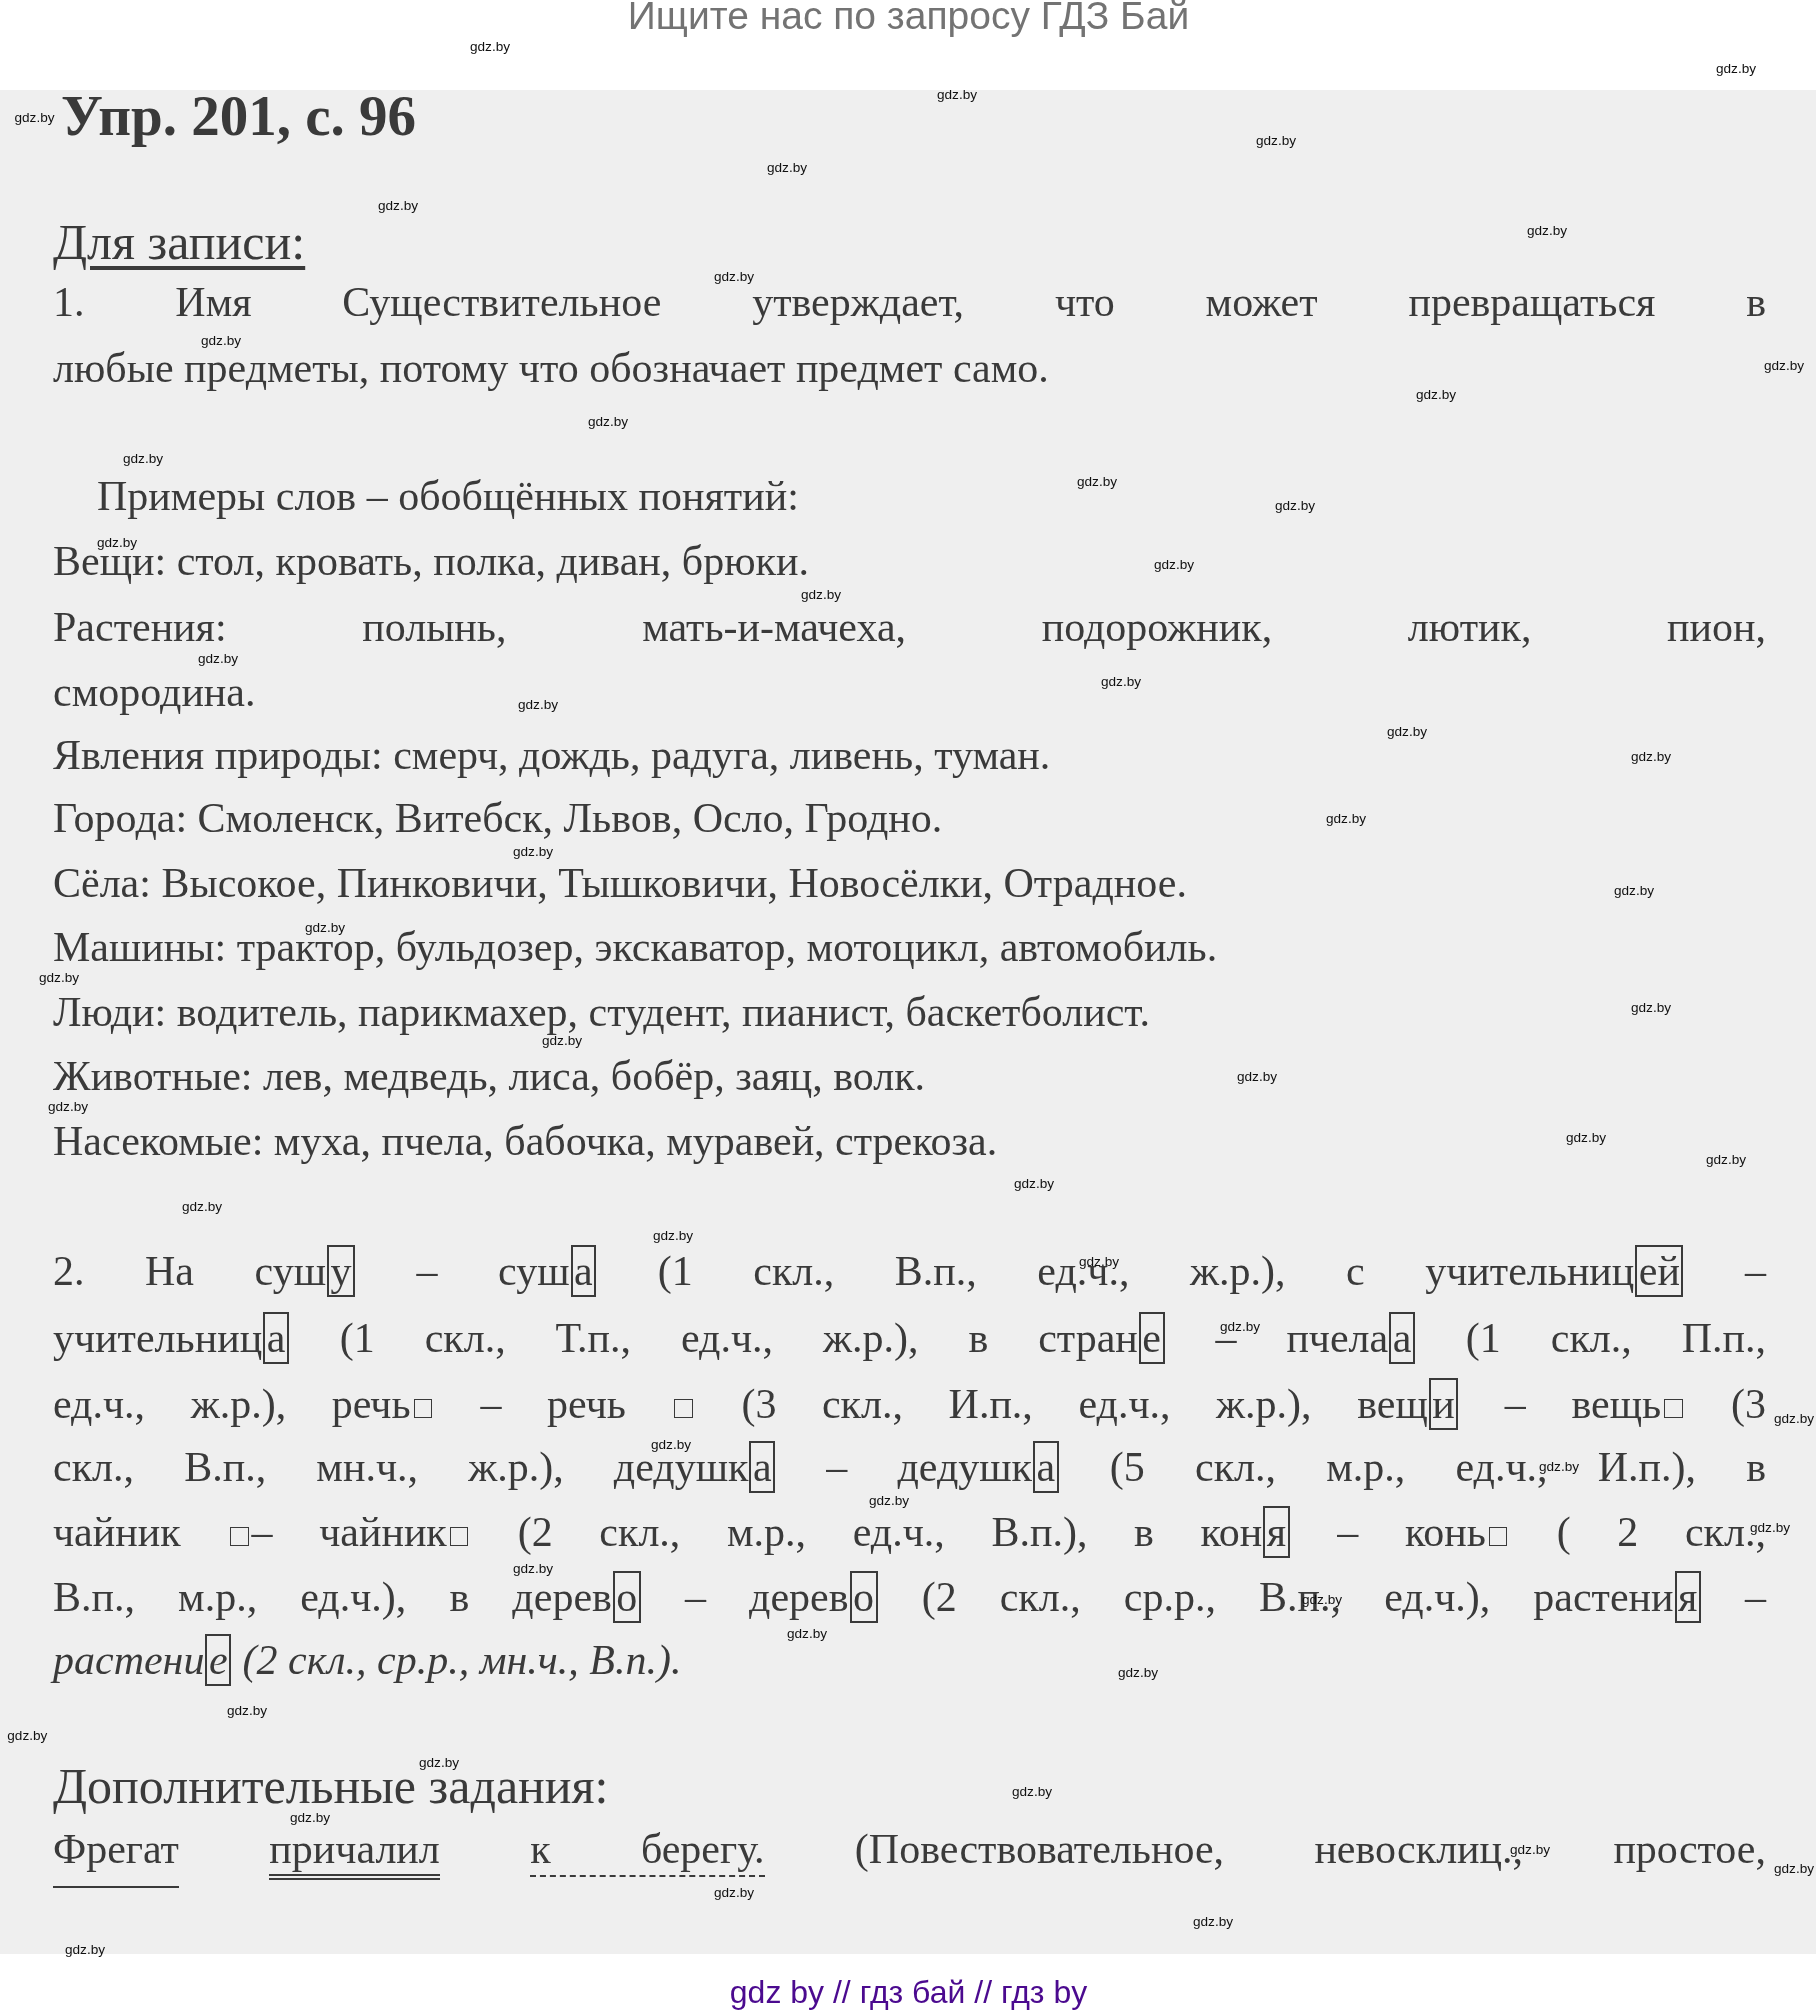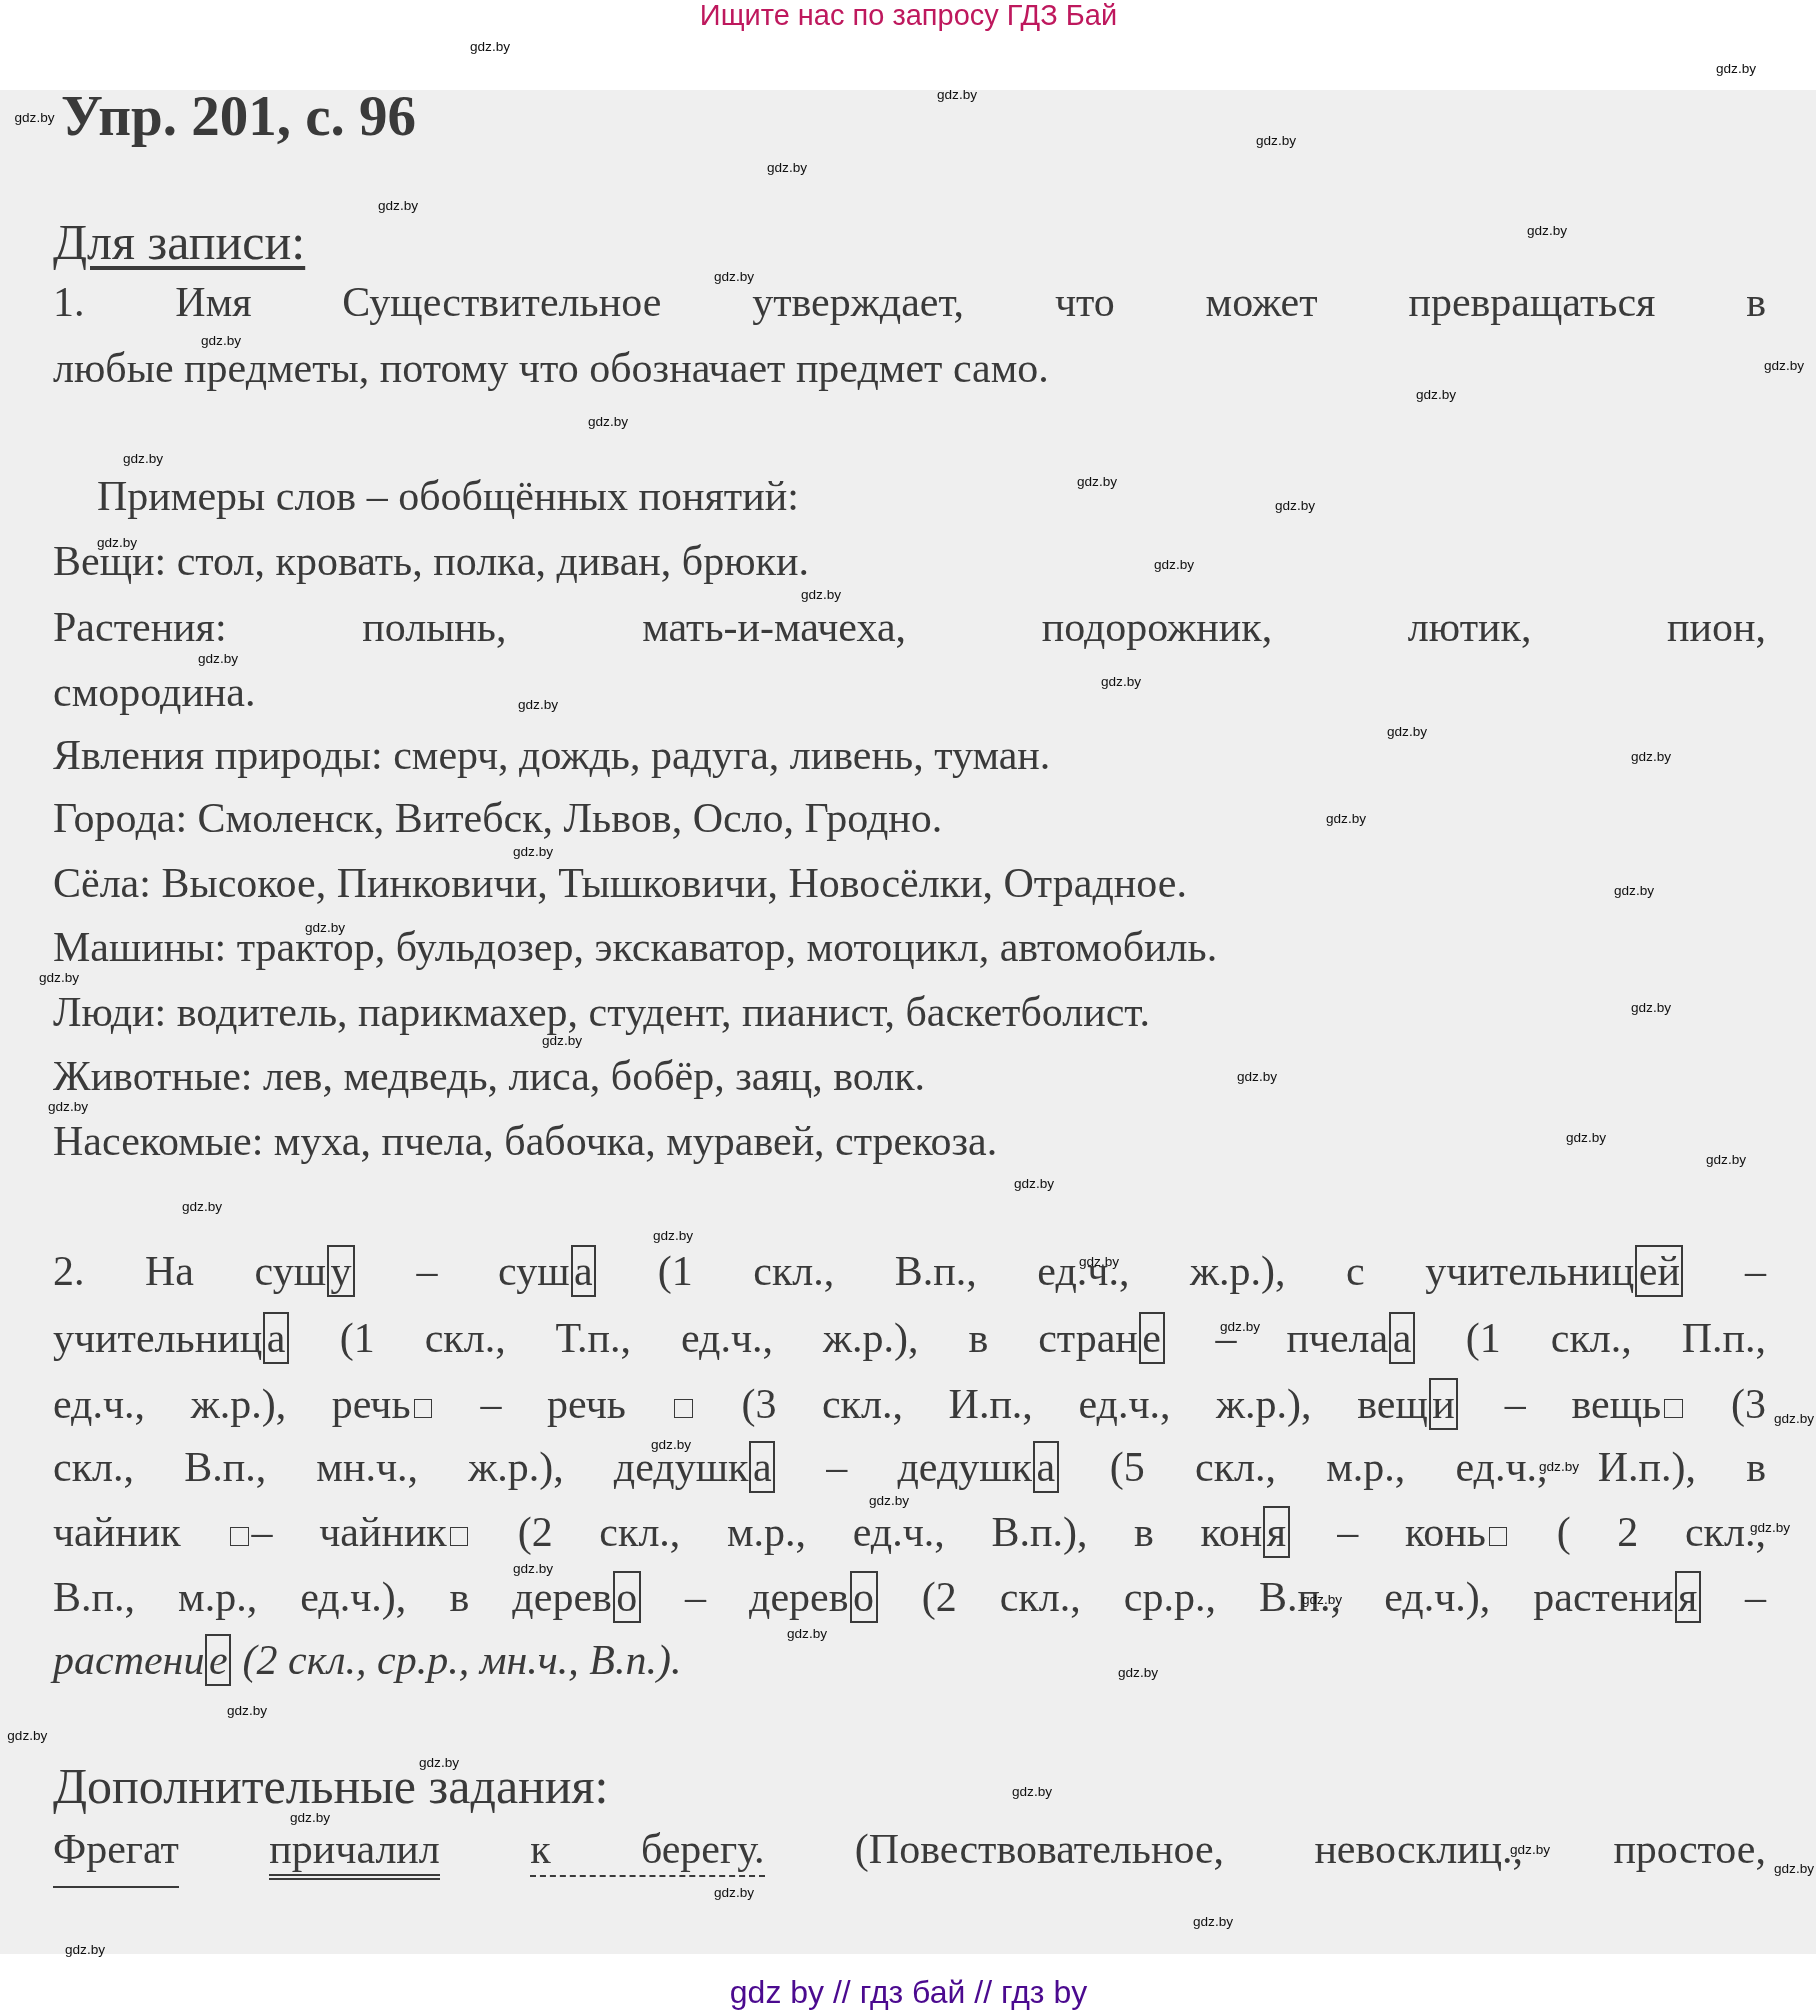--- a/index.html
+++ b/index.html
@@ -1,18 +1,18 @@
 <!DOCTYPE html>
 <html style="font-size:7.7px"><head>
 <meta charset="utf-8">
 <style>
   html, body { margin:0; padding:0; }
   body { width:1817px; height:2015px; position:relative; overflow:hidden; background:#ffffff; font-family:"Liberation Serif", serif; }
   .top-band { position:absolute; left:0; top:0; width:1817px; height:90px; background:#ffffff; }
-  .top-banner { position:absolute; left:0; top:0; width:1817px; text-align:center; font-family:"Liberation Sans", sans-serif; font-size:29px; line-height:31px; color:#be185d; }
+  .top-banner { position:absolute; left:0; top:0; width:1817px; text-align:center; font-family:"Liberation Sans", sans-serif; font-size:39px; line-height:31px; color:#737373; }
   .page { position:absolute; left:0; top:90px; width:1817px; height:1864px; background:#efefef; }
   .bottom-band { position:absolute; left:0; top:1954px; width:1817px; height:61px; background:#ffffff; }
   .bottom-banner { position:absolute; left:0; top:1976px; width:1817px; text-align:center; font-family:"Liberation Sans", sans-serif; font-size:32px; line-height:32px; color:#4b0a8f; }
   .line { position:absolute; left:53px; white-space:nowrap; color:#3a3a3a; font-size:42px; line-height:58px; }
   .justify { width:1713px; text-align:justify; text-align-last:justify; }
   .title { font-weight:bold; font-size:57px; left:61px; }
   .heading { font-weight:normal; font-size:50px; }
   .u { text-decoration:underline; text-decoration-thickness:3.9px; text-underline-offset:6.8px; }
   .box { display:inline-block; border:2.4px solid #3a3a3a; padding:0 1.5px; line-height:48px; margin:0 1px; }
   .ebox { display:inline-block; width:16.5px; height:16.5px; border:1.9px solid #3a3a3a; vertical-align:middle; margin:0 2.9px; }

